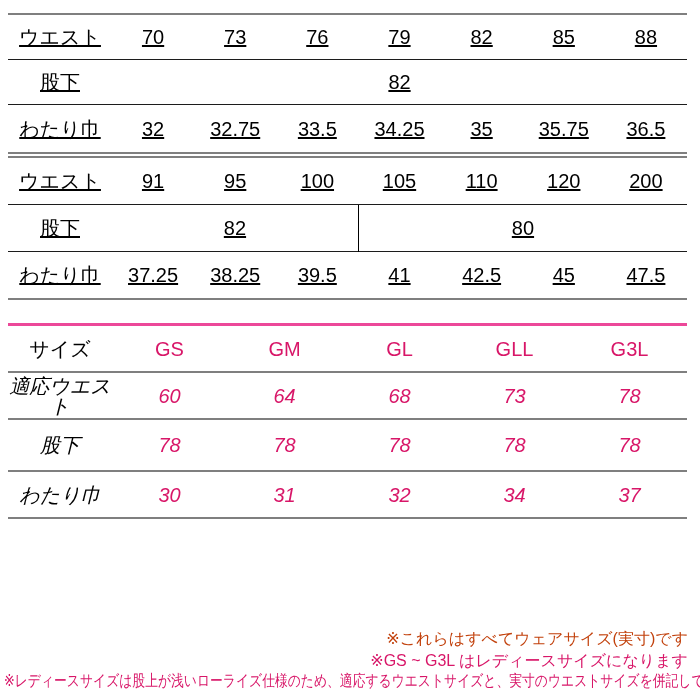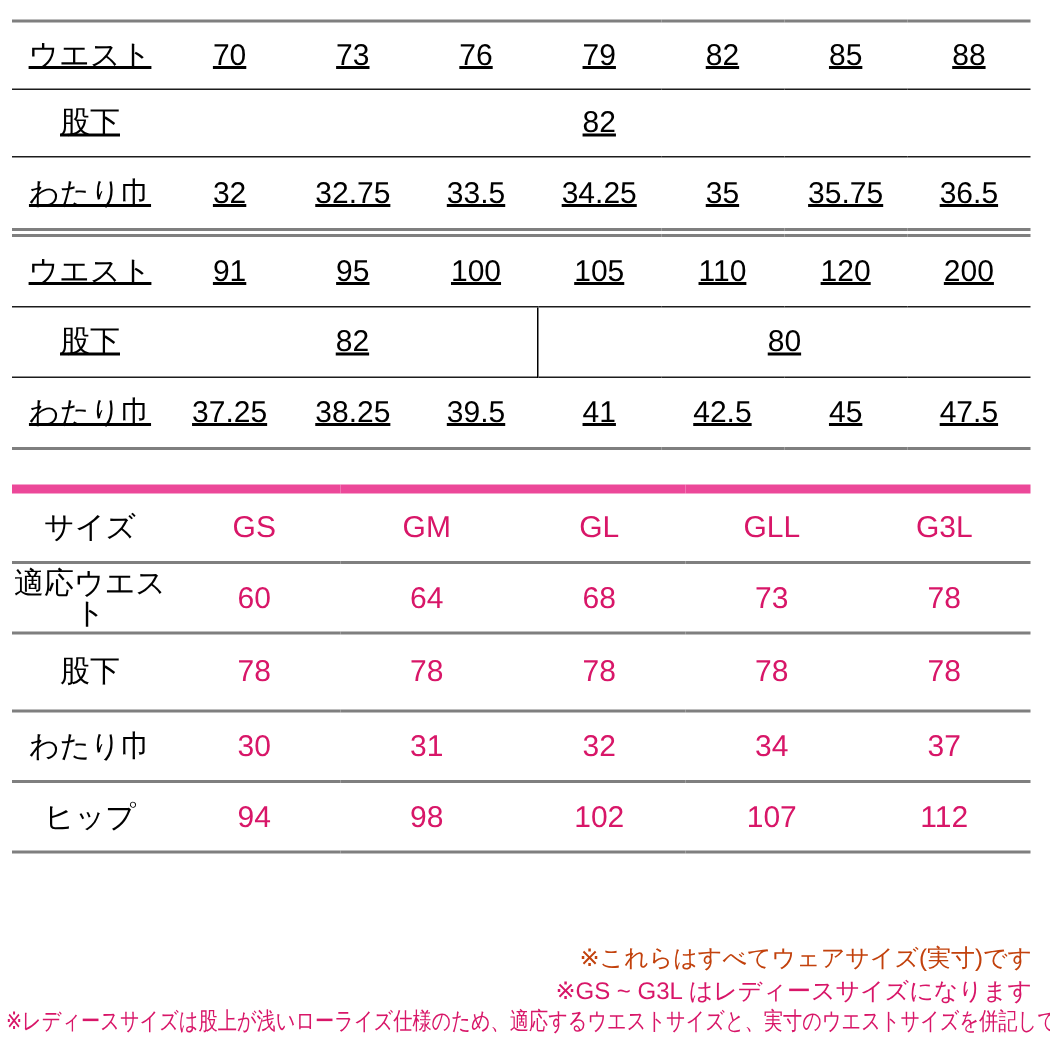--- a/index.html
+++ b/index.html
@@ -14,22 +14,22 @@
   }
   table.sz td{
     text-align:center;vertical-align:middle;
     font-size:20px;padding:0;line-height:1;
   }
   col.c-label{width:104px;}
   
   table.t12{border-top:2px solid #7f7f7f;border-bottom:2px solid #7f7f7f;text-decoration:underline;}
   table.t12 tr + tr td{border-top:1px solid #1c1c1c;}
   
-  table.t3{border-top:6px solid #ec4899;border-bottom:2px solid #7f7f7f;}
-  table.t3 tr + tr td{border-top:2px solid #7f7f7f;}
+  table.t3{border-top:3px solid #ec4899;border-bottom:2px solid #7f7f7f;}
+  table.t3 tr + tr td{border-top:2px solid #7f7f7f;font-style:italic;}
   #table1{top:13px;}
   #table1 td{height:44px;}
   #table1 tr:nth-child(3) td{height:47px;}
   #table2{top:156px;}
   #table2 td{height:46px;}
   #table3{top:323px;}
   #table3 td{height:45px;}
   #table3 tr:nth-child(3) td{height:50px;}
   #table3 tr:nth-child(6) td{height:47px;}
   td.vline{border-left:1px solid #000;}
@@ -157,26 +157,18 @@
     <td class="pink">78</td>
   </tr>
   <tr>
     <td>わたり巾</td>
     <td class="pink">30</td>
     <td class="pink">31</td>
     <td class="pink">32</td>
     <td class="pink">34</td>
     <td class="pink">37</td>
   </tr>
-  <tr>
-    <td>ヒップ</td>
-    <td class="pink">94</td>
-    <td class="pink">98</td>
-    <td class="pink">102</td>
-    <td class="pink">107</td>
-    <td class="pink">112</td>
-  </tr>
 </tbody>
   </table>
 
 <div id="note1" class="note">※これらはすべてウェアサイズ(実寸)です</div>
 <div id="note2" class="note pink">※GS ~ G3L はレディースサイズになります</div>
 <div id="note3" class="note pink">※レディースサイズは股上が浅いローライズ仕様のため、適応するウエストサイズと、実寸のウエストサイズを併記しています</div>
 
 </body></html>

